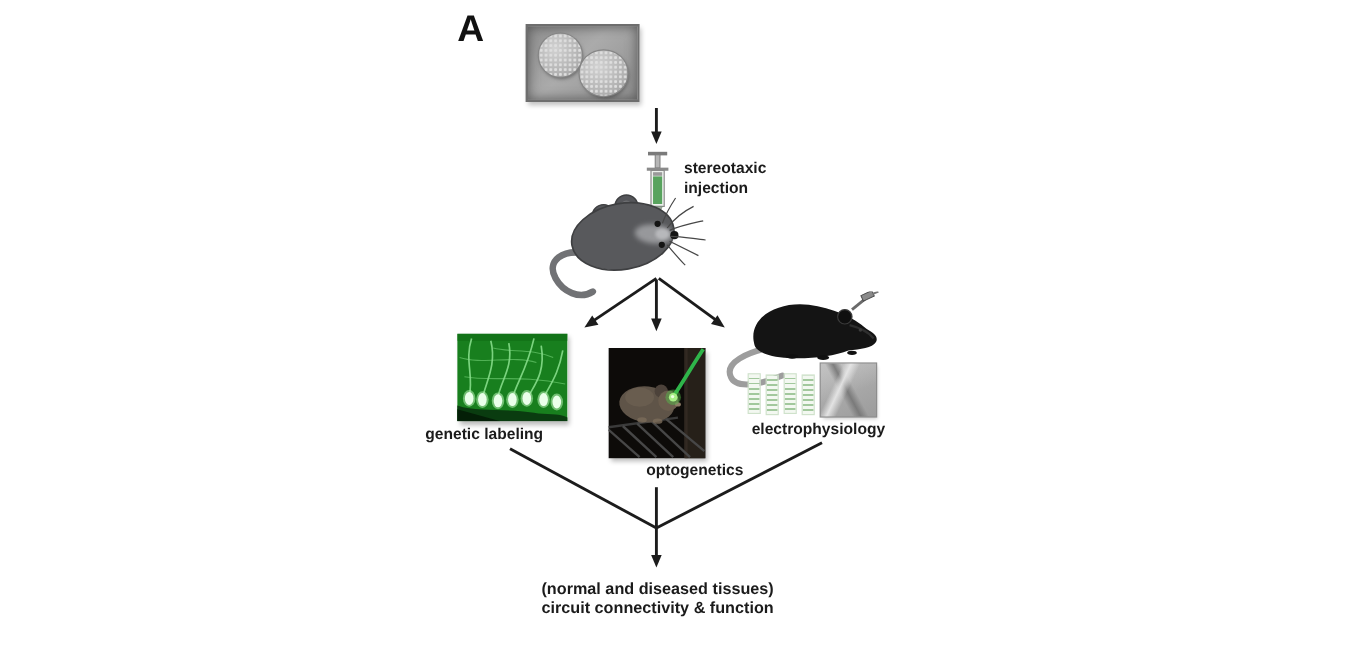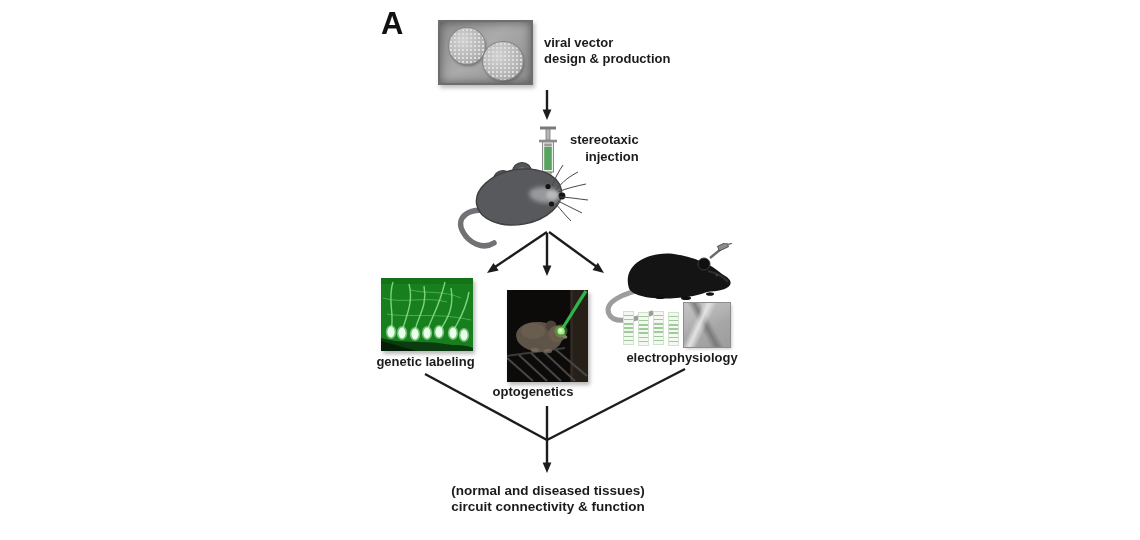--- a/index.html
+++ b/index.html
@@ -41,26 +41,22 @@
 
 <div class="canvas">
 
   <div class="panel-label">A</div>
 
   <div class="em">
     <div class="particle p1"></div>
     <div class="particle p2"></div>
   </div>
 
-  <div class="lbl" style="left:544px;top:35px;">
-    <div>viral vector</div>
-    <div>design &amp; production</div>
-  </div>
-
-  <div class="lbl" style="left:570px;top:131px;line-height:17px;text-align:right;">
+
+  <div class="lbl" style="left:570px;top:131px;line-height:17px;">
     <div>stereotaxic</div>
     <div>injection</div>
   </div>
 
   <svg class="abs" style="left:0;top:0;" width="1140" height="540" viewBox="0 0 1140 540">
 
     <g stroke="#1c1c1c" stroke-width="2.4">
       <line x1="547" y1="90" x2="547" y2="111"></line>
       <polygon points="547,120 542.6,109.5 551.4,109.5" fill="#1c1c1c" stroke="none"></polygon>
     </g>
@@ -147,21 +143,21 @@
       <ellipse cx="34" cy="56" rx="3.6" ry="5.4"></ellipse>
         <ellipse cx="46" cy="55" rx="3.6" ry="5.4"></ellipse>
       <ellipse cx="58" cy="54" rx="3.6" ry="5.4"></ellipse>
         <ellipse cx="72" cy="55" rx="3.6" ry="5.4"></ellipse>
       <ellipse cx="83" cy="57" rx="3.6" ry="5.4"></ellipse>
     </g>
     <path d="M0 73 L 0 60 C 18 66 42 62 64 66 C 74 68 84 66 92 70 L 92 73 Z" fill="#0a3c10"></path>
     <path d="M0 73 L 0 63 L 36 73 Z" fill="#041f07"></path>
   </svg>
 
-  <div class="lbl center" style="left:358px;top:354px;width:135px;">genetic labeling</div>
+  <div class="lbl center" style="left:336px;top:354px;width:135px;">genetic labeling</div>
 
   <svg class="thumb" style="left:507px;top:290px;" width="81" height="92" viewBox="0 0 81 92">
     <rect width="81" height="92" fill="#0d0b09"></rect>
     <rect x="64" width="17" height="92" fill="#262019"></rect>
     <rect x="63" width="3" height="92" fill="#3a3128" opacity="0.6"></rect>
     <line x1="0" y1="66" x2="58" y2="58" stroke="#3a3a3a" stroke-width="2"></line>
     <g stroke="#474747" stroke-width="2">
       <path d="M0 68 L26 91"></path>
         <path d="M12 65 L40 91"></path>
         <path d="M24 63 L54 91"></path>
@@ -175,21 +171,21 @@
     <circle cx="54" cy="42" r="1.3" fill="#171209"></circle>
     <ellipse cx="58" cy="47" rx="2.4" ry="1.8" fill="#8d7c66"></ellipse>
     <ellipse cx="28" cy="60" rx="4" ry="2.2" fill="#7b6b5a" opacity="0.8"></ellipse>
     <ellipse cx="41" cy="61" rx="4" ry="2.2" fill="#7b6b5a" opacity="0.8"></ellipse>
     <path d="M79 1 C 71 13 63 27 55 39" stroke="#2fb54a" stroke-width="3.2" fill="none"></path>
     <circle cx="54" cy="41" r="6.5" fill="#54c24a" opacity="0.45"></circle>
     <circle cx="54" cy="41" r="3.6" fill="#a8ef86"></circle>
     <circle cx="53.5" cy="40.5" r="1.4" fill="#ecffdf"></circle>
   </svg>
 
-  <div class="lbl center" style="left:473px;top:384px;width:120px;text-align:center;">optogenetics</div>
+  <div class="lbl center" style="left:519px;top:384px;width:120px;text-align:center;">optogenetics</div>
 
   <svg class="abs" style="left:598px;top:243px;" width="140" height="90" viewBox="0 0 140 90">
     <path d="M52 45 C 22 50 6 60 11 71 C 15 81 35 78 54 70" stroke="#9d9d9d" stroke-width="5" fill="none" stroke-linecap="round"></path>
     <line x1="112" y1="15" x2="123" y2="6" stroke="#6a6a6a" stroke-width="2.4"></line>
     <rect x="120" y="1" width="10" height="5" fill="#8a8a8a" stroke="#4a4a4a" stroke-width="0.8" transform="rotate(-25 125 3.5)"></rect>
     <line x1="129" y1="2" x2="134" y2="0" stroke="#777777" stroke-width="1.6"></line>
     <path d="M30 41 C 27 20 52 8 76 11 C 96 14 113 21 124 31 C 131 35 134 38 132 42
              C 129 47 119 48 109 49 C 92 56 56 58 40 52 C 30 48 31 45 30 41 Z" fill="#141414"></path>
     <circle cx="106" cy="21" r="6" fill="#0f0f0f" stroke="#3a3a3a" stroke-width="1"></circle>
     <path d="M110 28 C 118 30 126 34 130 39" stroke="#2e2e2e" stroke-width="2" fill="none"></path>

